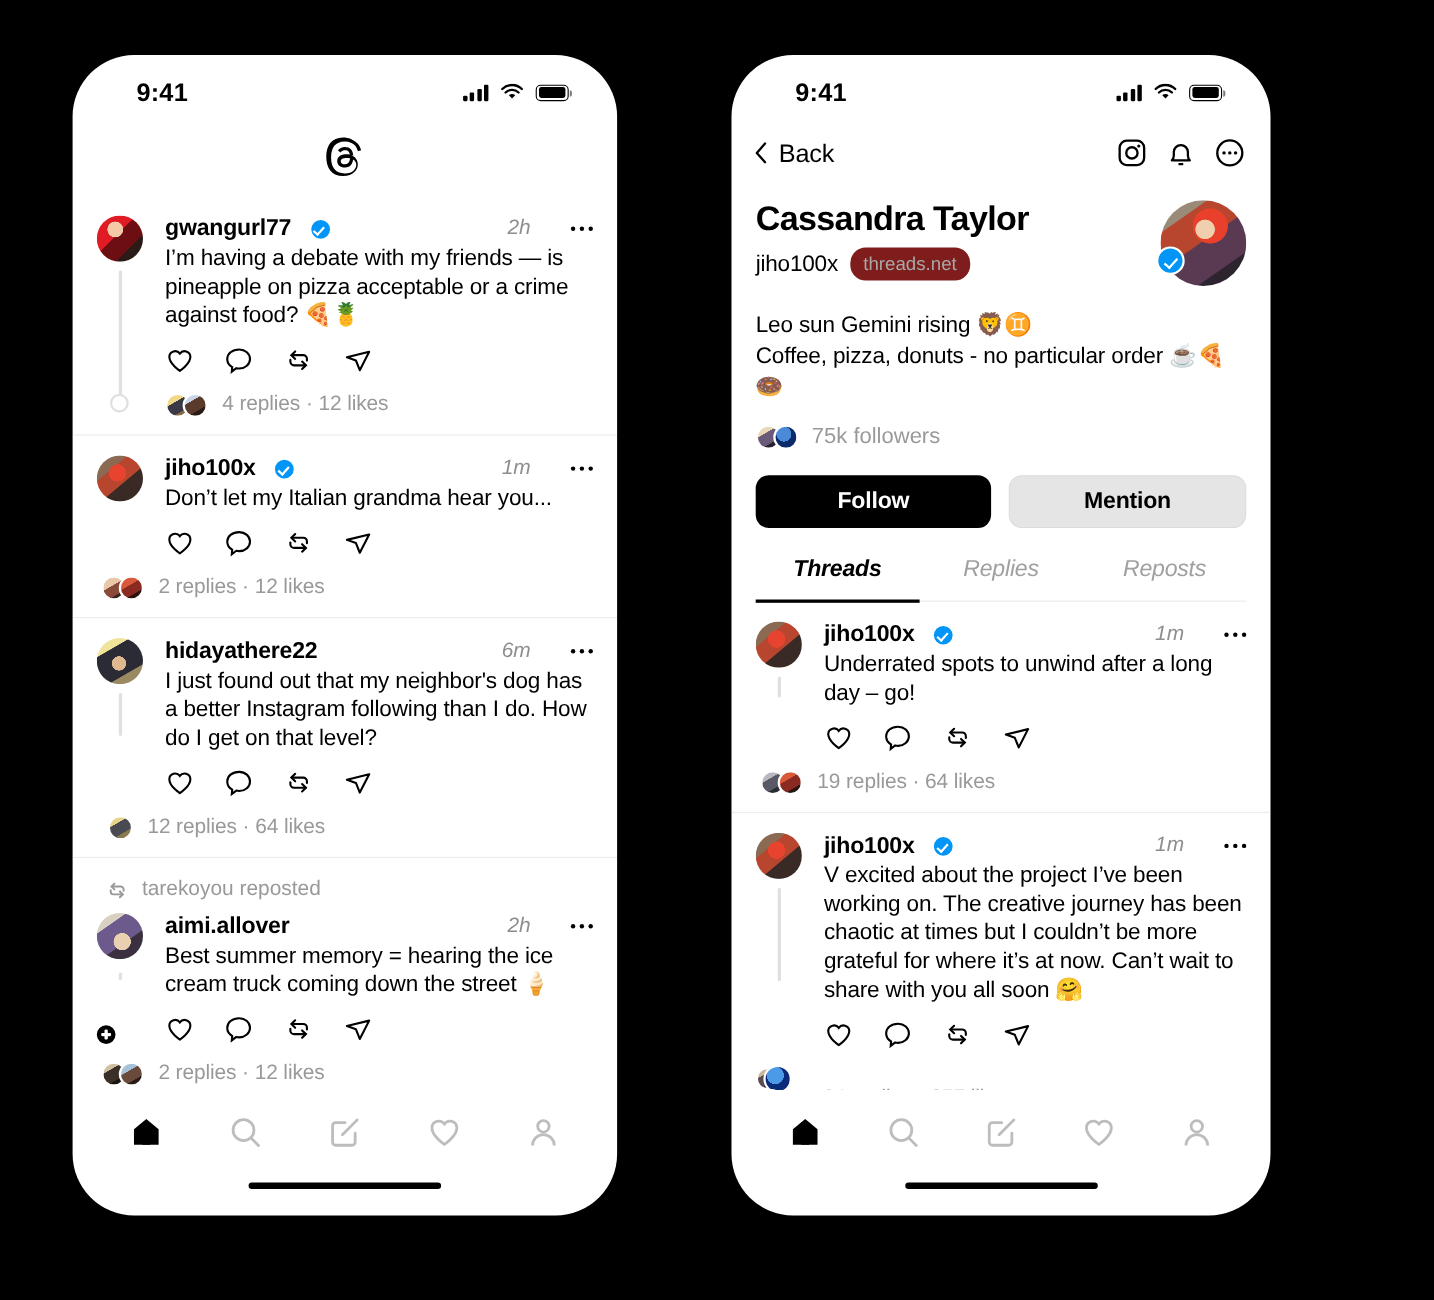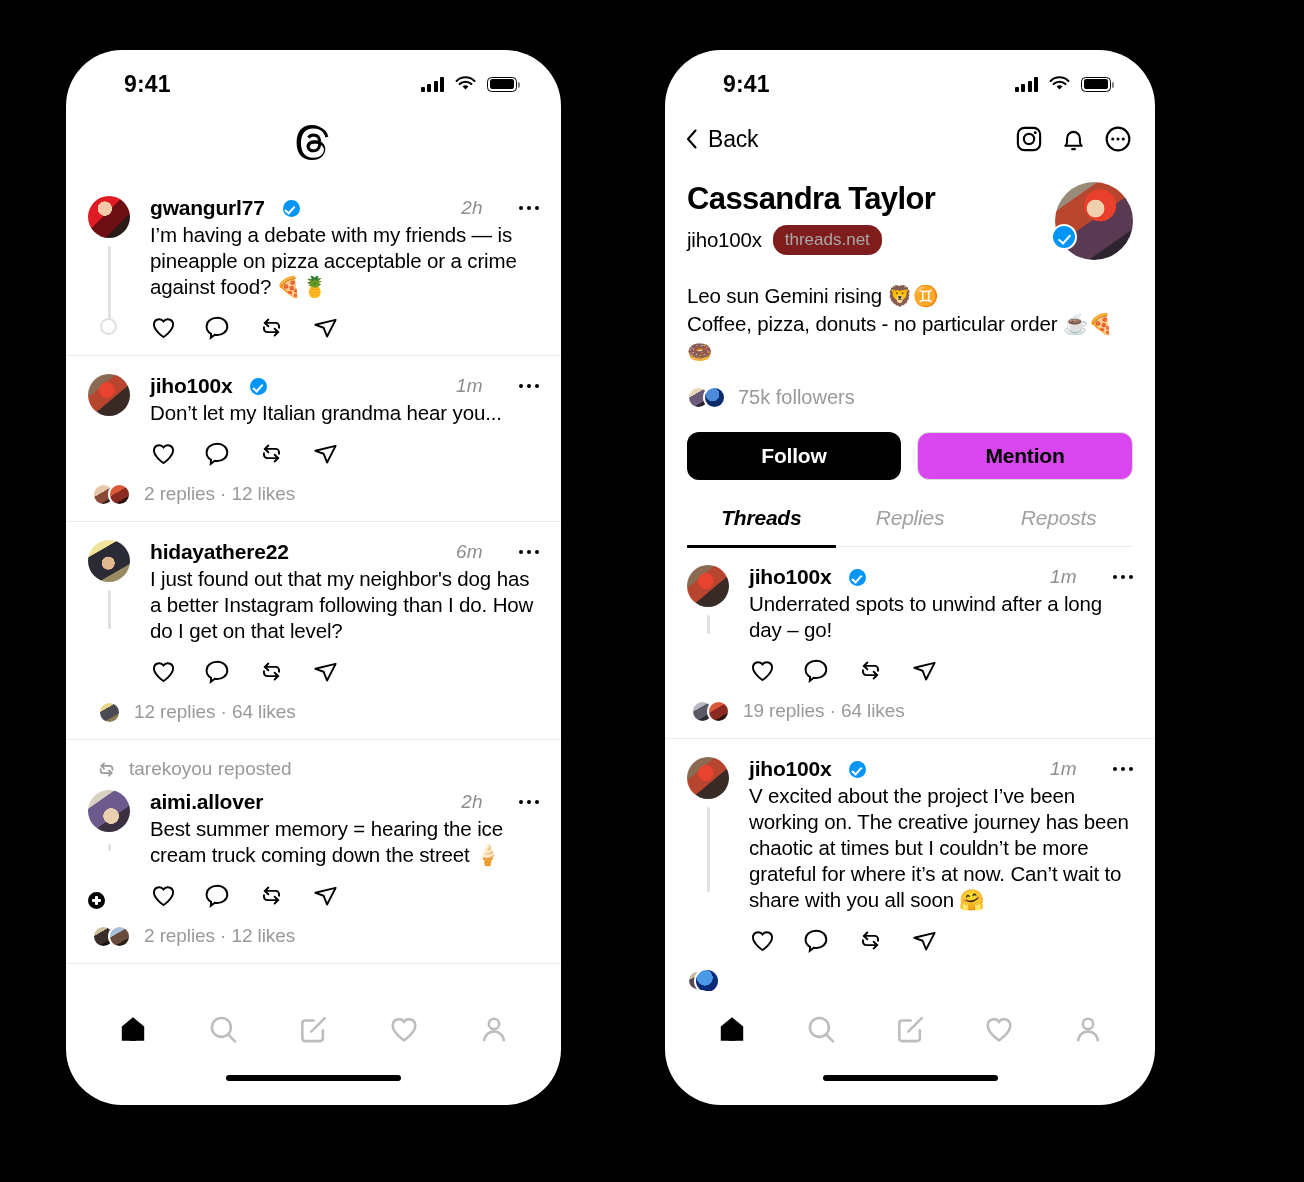--- a/index.html
+++ b/index.html
@@ -181,21 +181,21 @@
   .bio { margin-top: 22px; font-size: 20.5px; line-height:28px; color:#000; letter-spacing:-.15px;}
   .followers-row { display:flex; align-items:center; gap:12px; margin-top: 18px; }
   .followers-txt { font-size:20px; color:#999999; }
   .btn-row { display:flex; gap: 16px; margin-top: 22px; }
   .btn {
     flex:1 1 0; height: 48px; border-radius: 12px; display:flex;
     align-items:center; justify-content:center; font-size:21px; font-weight:700;
     cursor:pointer; letter-spacing:-.2px;
   }
   .btn-follow { background:#000; color:#fff; }
-  .btn-mention { background:#d946ef; color:#000; border:1.5px solid #dcdcdc;text-align:center; }
+  .btn-mention { background:#e5e5e5; color:#000; border:1.5px solid #dcdcdc;text-align:center; }
 
   .tabs {
     display:flex; margin-top: 26px; border-bottom: 1.5px solid #ececec; font-style: italic;
   }
   .tab {
     flex:1 1 0; text-align:center; padding-bottom: 16px; font-size:21px;
     color:#a0a0a0; cursor:pointer; position:relative; letter-spacing:-.2px;
   }
   .tab.active { color:#000; font-weight:700; }
   .tab.active::after{
@@ -266,20 +266,27 @@
                 </svg>
               <svg width="27" height="27" viewBox="0 0 24 24" fill="none" stroke="#000" stroke-width="1.7" stroke-linecap="round">
                   <path d="M6.6 7.9h9.1a3 3 0 0 1 3 3v1.4"></path>
                   <path d="M9.2 4.9 6.1 7.9l3.1 3"></path>
                   <path d="M17.4 16.1H8.3a3 3 0 0 1-3-3v-1.4"></path>
                   <path d="M14.8 19.1l3.1-3-3.1-3"></path>
                 </svg>
               <svg width="27" height="27" viewBox="0 0 24 24" fill="none" stroke="#000" stroke-width="1.7" stroke-linejoin="round">
                   <path d="M21 5.2 3 9.6l7.3 2.6L13.4 20Z"></path>
                 </svg>
+            </div>
+            <div class="meta-row">
+              <div class="facepile">
+                <div class="fp" style="background:linear-gradient(150deg,#f2d98a 0 35%,#3a3a46 36% 75%,#8a6a4a 76%)"></div>
+                <div class="fp" style="background:linear-gradient(150deg,#c9d6e8 0 30%,#5a3a2a 31% 70%,#2a1a14 71%)"></div>
+              </div>
+              <span class="metatext">4 replies · 12 likes</span>
             </div>
           </div>
         </div>
       </div>
 
       <div class="post">
         <div class="post-grid">
           <div class="av-col">
             <div class="avatar" style="background:radial-gradient(circle at 45% 38%, #e8432e 0 22%, transparent 23%),linear-gradient(140deg,#8a6a52 0 30%, #b8452e 31% 58%, #3a2a26 59% 100%);"></div>
             <div class="thread-line" style="bottom:52px"></div>

